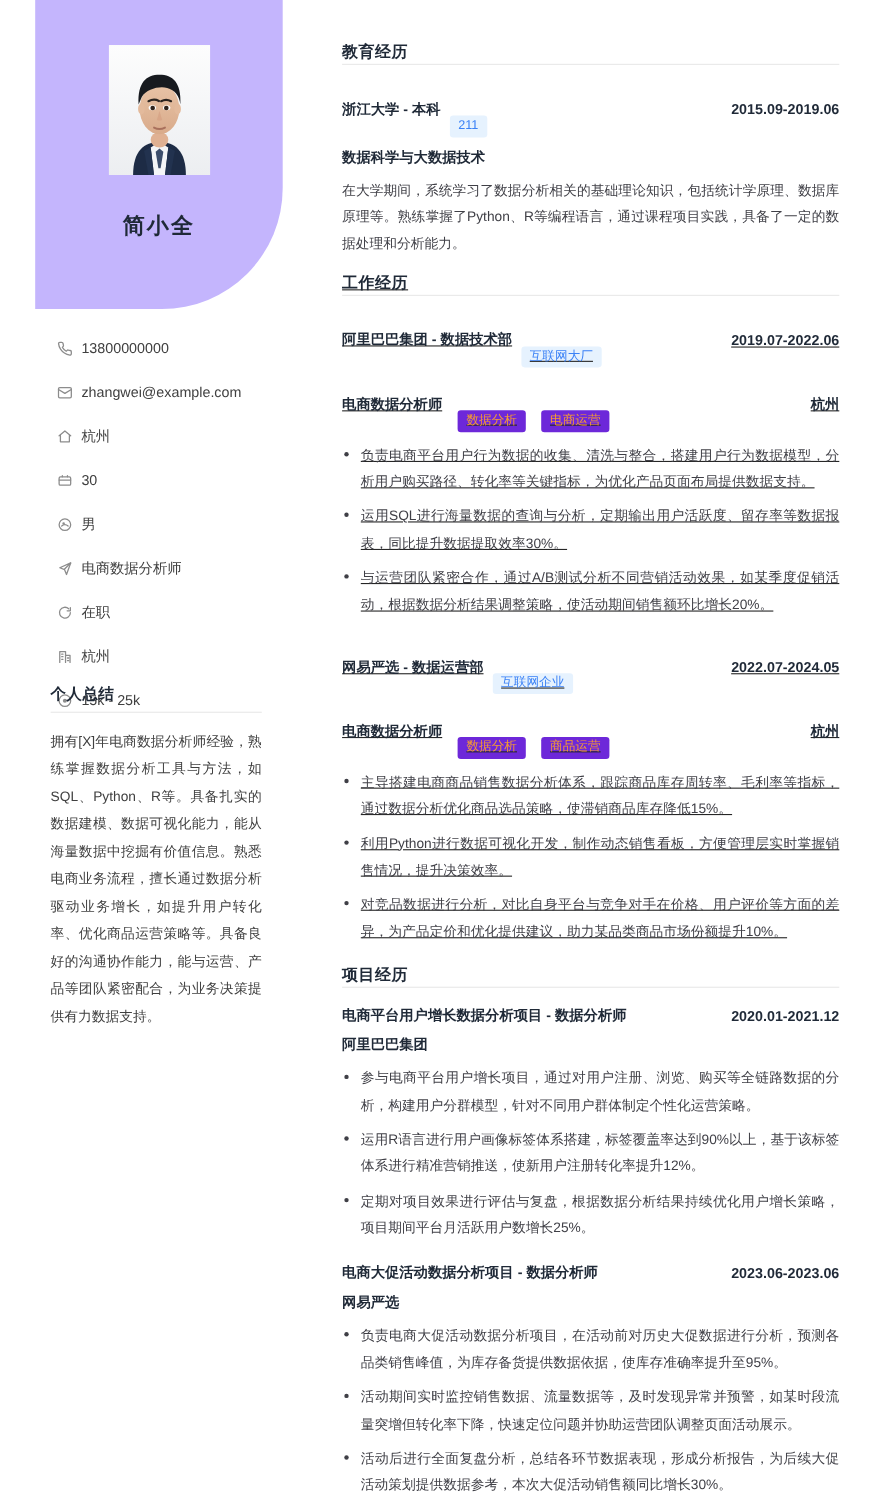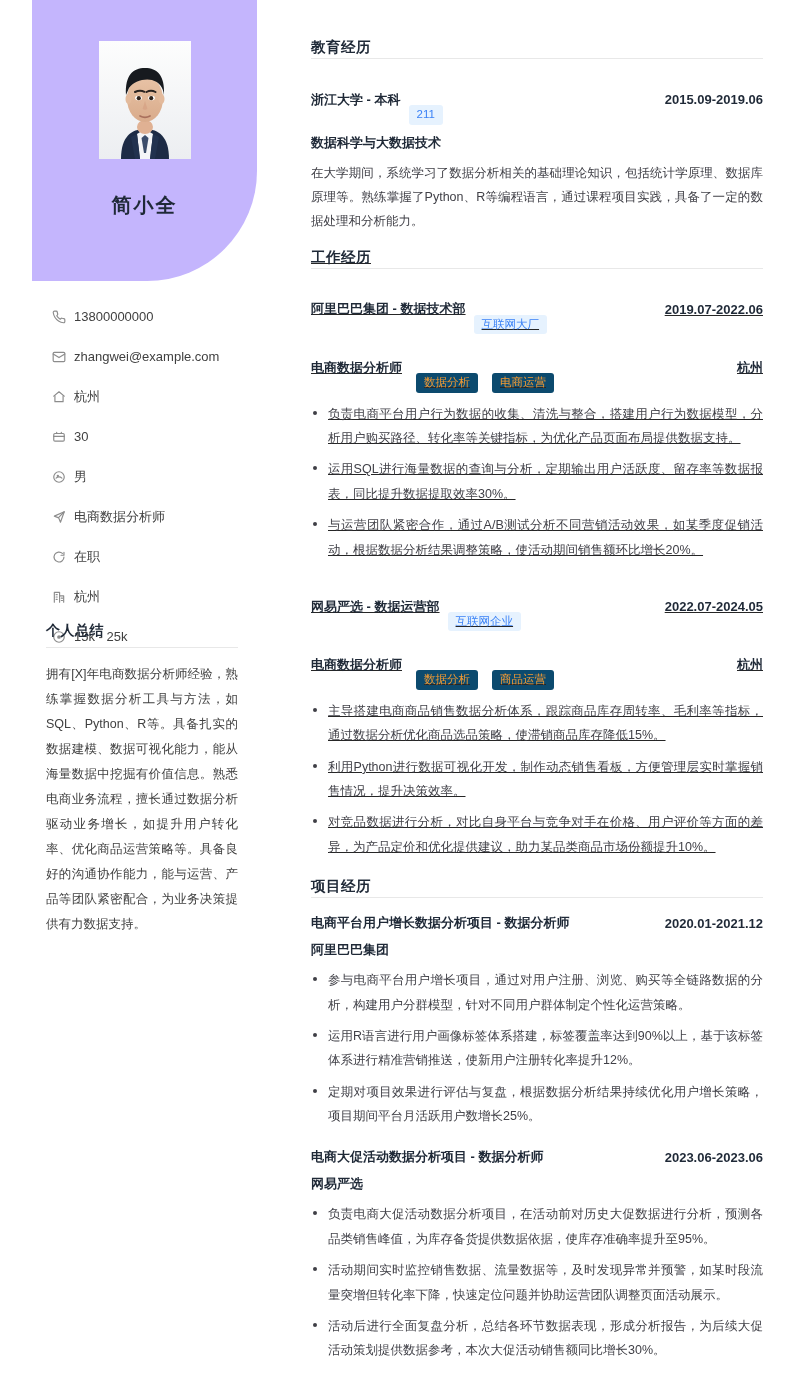--- a/index.html
+++ b/index.html
@@ -66,21 +66,21 @@
   .org { font-size:13px; font-weight:700; color:#1f2937; white-space:nowrap; }
   .date { font-size:13px; font-weight:700; color:#1f2937; white-space:nowrap; margin-left:10px; }
 
   .line2 { display:flex; align-items:center; justify-content:space-between; margin-bottom:9px; }
   .line2-left { display:flex; align-items:center; gap:14px; flex-wrap:wrap; }
   .role { font-size:13px; font-weight:700; color:#1f2937; white-space:nowrap; }
   .city { font-size:13px; font-weight:700; color:#1f2937; white-space:nowrap; }
 
   .tag { font-size:11.5px; line-height:1; padding:4px 8px; border-radius:3px; white-space:nowrap;margin-top:30px; }
   .tag-blue { background:#e6f2fe; color:#3b82f6; }
-  .tag-orange { background:#0c4a6e; color:#f59b32; }
+  .tag-orange { background:#6d28d9; color:#f59b32; }
 
   .major { font-size:13px; font-weight:700; color:#1f2937; margin-bottom:9px; }
   .sub { font-size:13px; font-weight:700; color:#1f2937; margin-bottom:9px; }
 
   .para { font-size:12.5px; line-height:1.95; color:#3f3f46; text-align:justify; }
 
   .bullets { list-style:none; }
   .bullets li {
     position:relative; padding-left:17px; margin-bottom:7px;
     font-size:12.5px; line-height:1.95; color:#3f3f46; text-align:justify;

